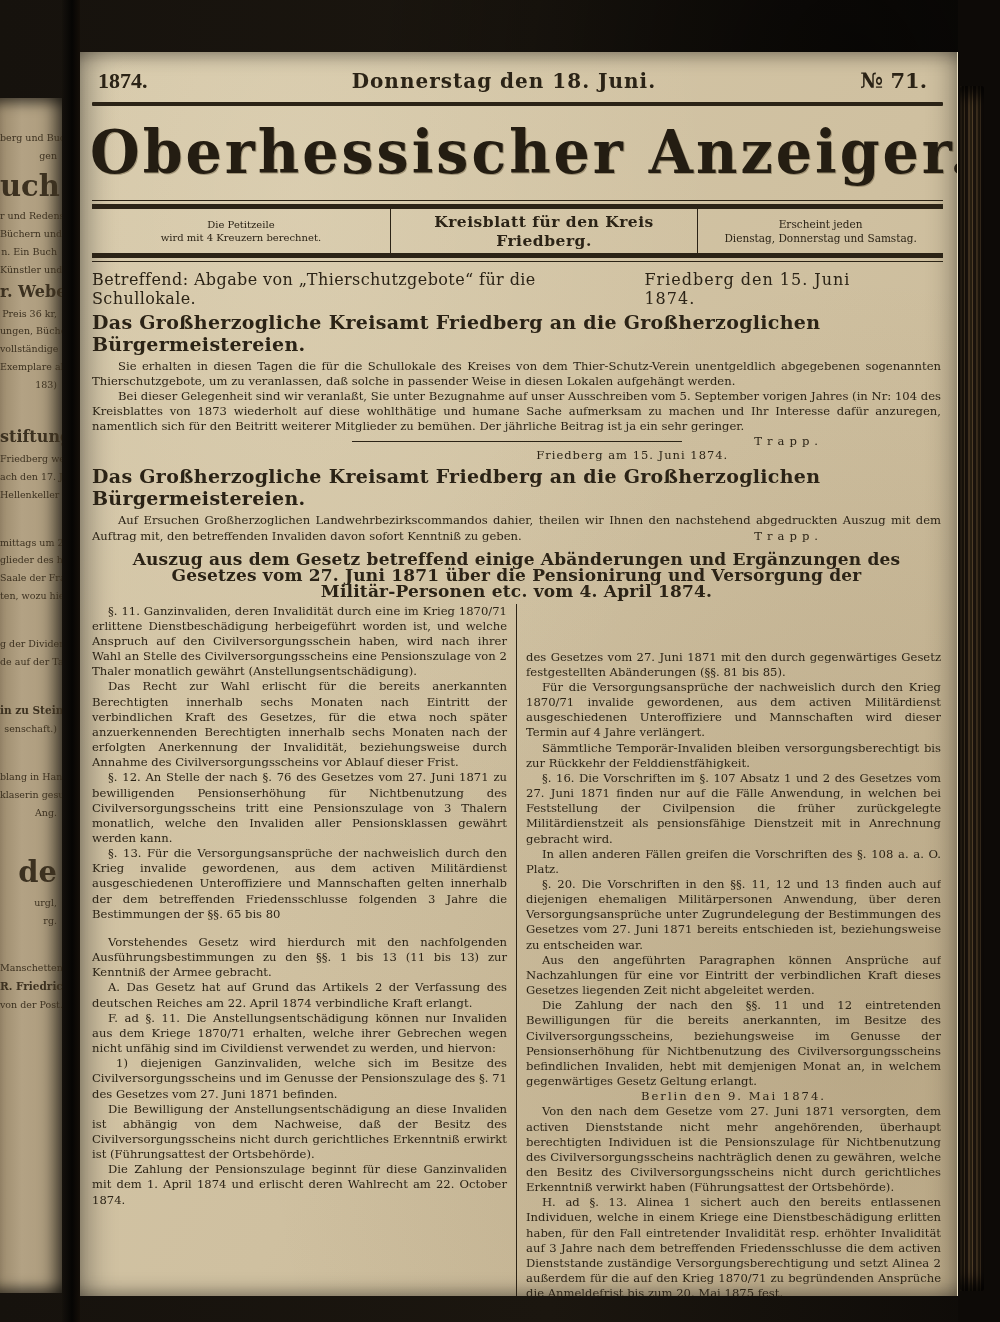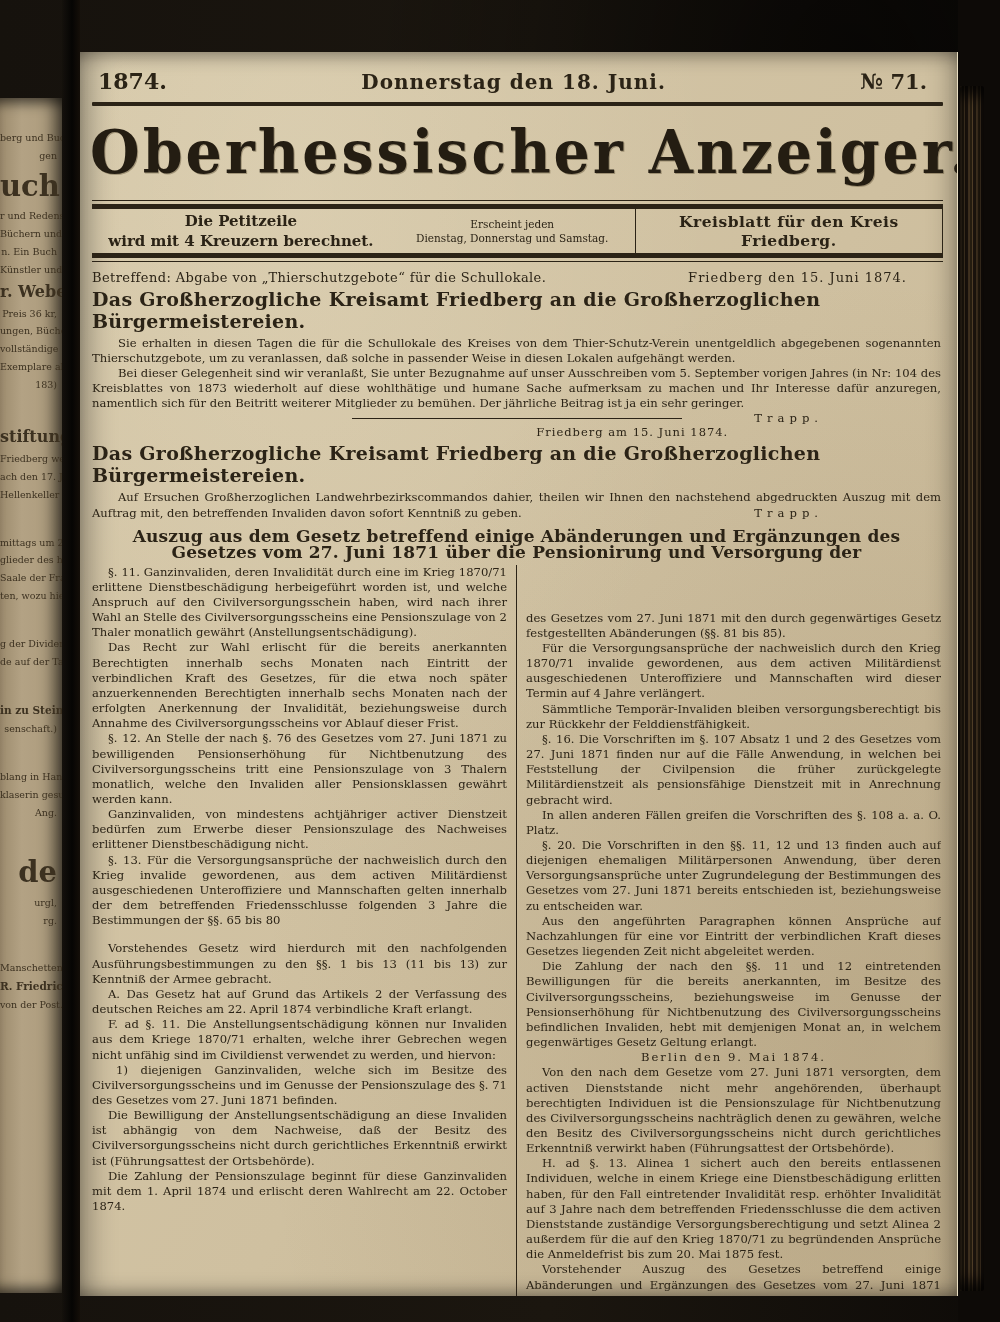--- a/index.html
+++ b/index.html
@@ -46,44 +46,44 @@
     background:
       radial-gradient(ellipse at 25% 12%, rgba(255,250,228,.16), transparent 45%),
       radial-gradient(ellipse at 90% 80%, rgba(96,74,42,.14), transparent 55%),
       linear-gradient(120deg,#d5c7a8 0%,#cfc0a0 55%,#c5b492 100%);
     box-shadow:inset 26px 0 30px -20px rgba(0,0,0,.4), inset -22px 0 26px -18px rgba(0,0,0,.35),
                inset 0 16px 18px -12px rgba(0,0,0,.35), inset 0 -16px 18px -12px rgba(0,0,0,.35);
     border-right:1px solid #e9dec2;
   }
 
   .issue-row{display:flex;align-items:baseline;margin-top:16px;padding:0 18px 0 8px;}
-  .issue-year{font-size:22px;font-weight:bold;flex:0 0 auto;}
+  .issue-year{font-size:22px;font-weight:bold;flex:0 0 auto;font-family:Liberation Serif, serif;}
   .issue-date{flex:1 1 auto;text-align:center;font-size:20px;font-weight:bold;letter-spacing:1px;}
   .issue-no{flex:0 0 auto;font-size:21px;font-weight:bold;}
 
   .rule-main{height:4px;background:#2b2316;margin:8px 2px 0;border-radius:1px;}
 
   .masthead{
     text-align:center;font-weight:bold;font-size:57px;line-height:92px;
     letter-spacing:3px;transform:scaleY(1.05);color:#241d12;
     text-shadow:1px 1px 0 rgba(60,45,20,.35);white-space:nowrap;
   }
 
   .rule-duo-top{margin:2px 2px 0;border-top:1px solid #2b2316;height:3px;border-bottom:5px solid #2b2316;}
   .rule-duo-bot{margin:0 2px;border-top:5px solid #2b2316;height:3px;border-bottom:1px solid #2b2316;}
 
   .infobar{display:flex;align-items:stretch;height:44px;margin:0 2px;}
   .infobar .cell{display:flex;flex-direction:column;justify-content:center;text-align:center;}
-  .cell.c-left{flex:0 0 35%;font-size:15px;line-height:1.35;font-weight:bold;}
+  .cell.c-left{flex:0 0 35%;font-size:10px;line-height:1.35;}
   .cell.c-mid{flex:0 0 36%;border-left:1px solid #2b2316;border-right:1px solid #2b2316;font-size:15.5px;font-weight:bold;letter-spacing:.5px;}
   .cell.c-right{flex:1 1 auto;font-size:10.5px;line-height:1.35;}
 
   .content{padding:6px 4px 0 2px;}
 
-  .meta-row{display:flex;justify-content:space-between;font-size:13px;margin-top:2px;}
+  .meta-row{display:flex;justify-content:space-between;font-size:16px;margin-top:2px;}
   .meta-row .betreff{letter-spacing:.4px;}
   .meta-row .dateline{letter-spacing:1px;padding-right:34px;}
   .art-head{font-size:19px;font-weight:bold;letter-spacing:.3px;margin:3px 0 4px;}
   .art-p{margin:0;font-size:11.6px;line-height:15.1px;text-align:justify;text-indent:26px;}
   .sig{float:right;letter-spacing:5px;padding-right:118px;}
   .divider{width:330px;height:1px;background:#2b2316;margin:7px auto 6px;}
   .dateline-solo{text-align:right;font-size:11.5px;letter-spacing:1px;padding-right:120px;margin-top:2px;}
 
   .law-head{
     text-align:center;font-weight:bold;font-size:17px;line-height:16px;margin:7px 0 5px;letter-spacing:.2px;
@@ -160,26 +160,26 @@
   <div class="rule-main"></div>
 
   <div class="masthead">Oberhessischer Anzeiger.</div>
 
   <div class="rule-duo-top"></div>
   <div class="infobar">
     <div class="cell c-left">
       <div>Die Petitzeile</div>
       <div>wird mit 4 Kreuzern berechnet.</div>
     </div>
+    <div class="cell c-mid">
+      <div>Kreisblatt für den Kreis Friedberg.</div>
+    </div>
     <div class="cell c-right">
       <div>Erscheint jeden</div>
       <div>Dienstag, Donnerstag und Samstag.</div>
-    </div>
-    <div class="cell c-mid">
-      <div>Kreisblatt für den Kreis Friedberg.</div>
     </div>
   </div>
   <div class="rule-duo-bot"></div>
 
   <div class="content">
 
     <div>
       <div class="meta-row">
         <span class="betreff">Betreffend: Abgabe von „Thierschutzgebote“ für die Schullokale.</span>
         <span class="dateline">Friedberg den 15. Juni 1874.</span>
@@ -196,28 +196,28 @@
     <div>
       <div class="dateline-solo">Friedberg am 15. Juni 1874.</div>
       <div class="art-head">Das Großherzogliche Kreisamt Friedberg an die Großherzoglichen Bürgermeistereien.</div>
       <div class="art-body">
           <p class="art-p">Auf Ersuchen Großherzoglichen Landwehrbezirkscommandos dahier, theilen wir Ihnen den nachstehend abgedruckten Auszug mit dem Auftrag mit, den betreffenden Invaliden davon sofort Kenntniß zu geben.<span class="sig">Trapp.</span></p>
         </div>
     </div>
 
     <div class="law-head">
       <div>Auszug aus dem Gesetz betreffend einige Abänderungen und Ergänzungen des Gesetzes vom 27. Juni 1871 über die Pensionirung und Versorgung der</div>
+      <div>Militär-Personen etc. vom 4. April 1874.</div>
     </div>
 
     <div class="cols">
       <div class="col col-left" id="col-left">
           <p class="bp s-p">§. 11. Ganzinvaliden, deren Invalidität durch eine im Krieg 1870/71 erlittene Dienstbeschädigung herbeigeführt worden ist, und welche Anspruch auf den Civilversorgungsschein haben, wird nach ihrer Wahl an Stelle des Civilversorgungsscheins eine Pensionszulage von 2 Thaler monatlich gewährt (Anstellungsentschädigung).</p>
           <p class="bp s-p">Das Recht zur Wahl erlischt für die bereits anerkannten Berechtigten innerhalb sechs Monaten nach Eintritt der verbindlichen Kraft des Gesetzes, für die etwa noch später anzuerkennenden Berechtigten innerhalb sechs Monaten nach der erfolgten Anerkennung der Invalidität, beziehungsweise durch Annahme des Civilversorgungsscheins vor Ablauf dieser Frist.</p>
           <p class="bp s-p">§. 12. An Stelle der nach §. 76 des Gesetzes vom 27. Juni 1871 zu bewilligenden Pensionserhöhung für Nichtbenutzung des Civilversorgungsscheins tritt eine Pensionszulage von 3 Thalern monatlich, welche den Invaliden aller Pensionsklassen gewährt werden kann.</p>
-          <p class="bp s-p">Ganzinvaliden, von mindestens achtjähriger activer Dienstzeit bedürfen zum Erwerbe dieser Pensionszulage des Nachweises erlittener Dienstbeschädigung nicht.</p>
           <p class="bp s-p">§. 13. Für die Versorgungsansprüche der nachweislich durch den Krieg invalide gewordenen, aus dem activen Militärdienst ausgeschiedenen Unteroffiziere und Mannschaften gelten innerhalb der dem betreffenden Friedensschlusse folgenden 3 Jahre die Bestimmungen der §§. 65 bis 80</p>
           <div class="cgap"></div>
           <p class="bp s-p">Vorstehendes Gesetz wird hierdurch mit den nachfolgenden Ausführungsbestimmungen zu den §§. 1 bis 13 (11 bis 13) zur Kenntniß der Armee gebracht.</p>
           <p class="bp s-p">A. Das Gesetz hat auf Grund das Artikels 2 der Verfassung des deutschen Reiches am 22. April 1874 verbindliche Kraft erlangt.</p>
           <p class="bp s-p">F. ad §. 11. Die Anstellungsentschädigung können nur Invaliden aus dem Kriege 1870/71 erhalten, welche ihrer Gebrechen wegen nicht unfähig sind im Civildienst verwendet zu werden, und hiervon:</p>
           <p class="bp s-l">1) diejenigen Ganzinvaliden, welche sich im Besitze des Civilversorgungsscheins und im Genusse der Pensionszulage des §. 71 des Gesetzes vom 27. Juni 1871 befinden.</p>
           <p class="bp s-p">Die Bewilligung der Anstellungsentschädigung an diese Invaliden ist abhängig von dem Nachweise, daß der Besitz des Civilversorgungsscheins nicht durch gerichtliches Erkenntniß erwirkt ist (Führungsattest der Ortsbehörde).</p>
           <p class="bp s-p">Die Zahlung der Pensionszulage beginnt für diese Ganzinvaliden mit dem 1. April 1874 und erlischt deren Wahlrecht am 22. October 1874.</p>
         </div>
       <div class="col-sep"></div>

